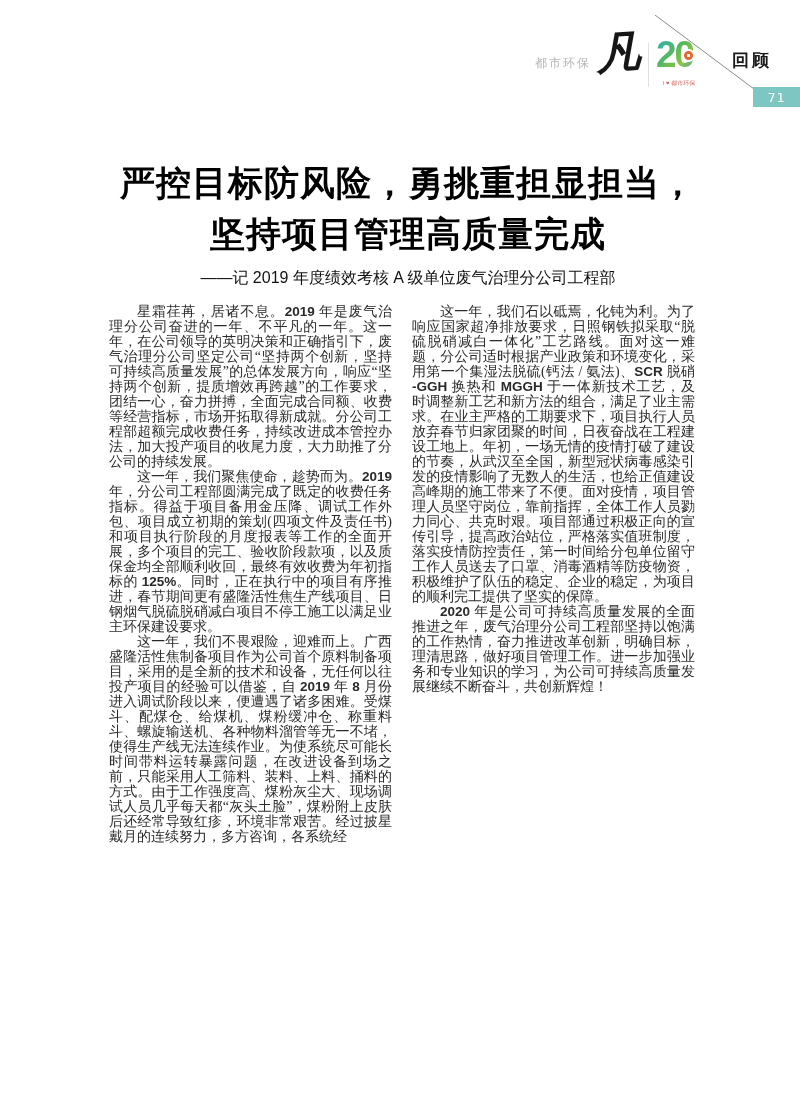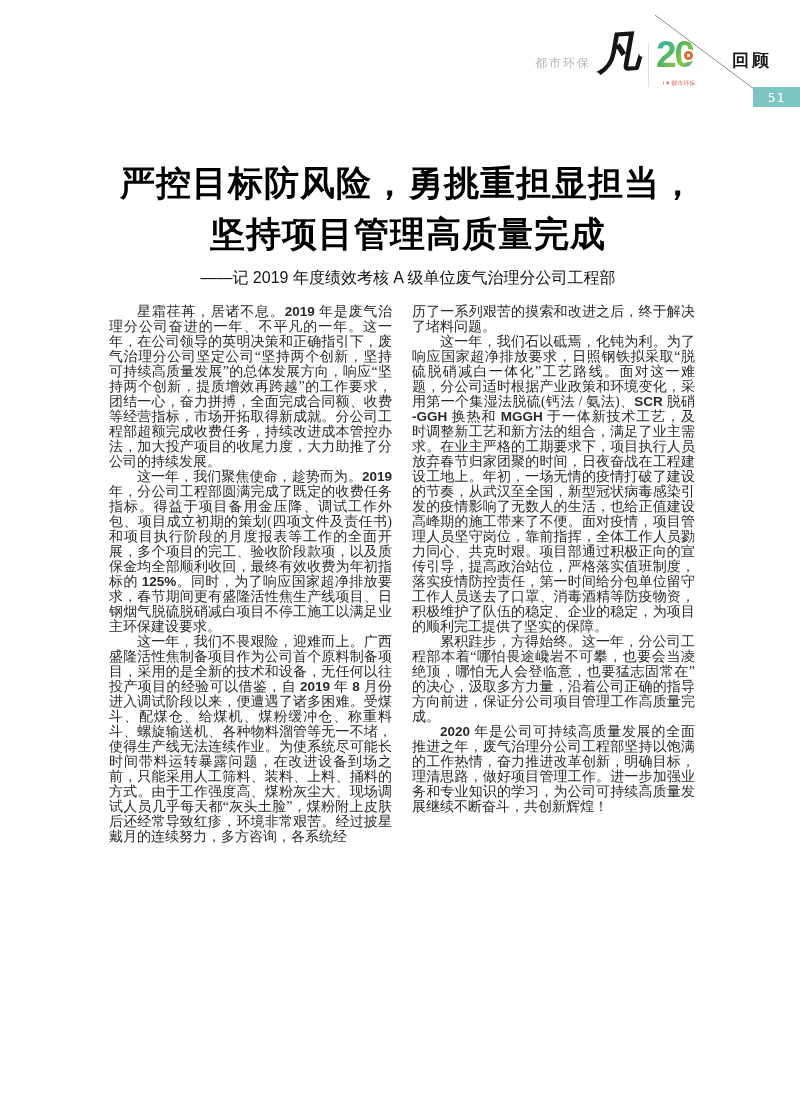--- a/index.html
+++ b/index.html
@@ -55,36 +55,34 @@
     </svg>
     <span class="brand-text">都市环保</span>
     <span class="calligraphy">凡</span>
     <span class="header-divider"></span>
     <span class="logo20">
       <span class="logo20-text">20</span>
       <span class="logo20-dot"></span>
     </span>
     <span class="logo-tagline">I ♥ 都市环保</span>
     <span class="section-label">回顾</span>
-    <span class="page-badge" style="background:#7ec6c2;">51</span>
+    <span class="page-badge" style="background:#7ec6c2;">71</span>
   </div>
 
   <div class="title-block">
     <h1 class="title-line">严控目标防风险，勇挑重担显担当，</h1>
     <h1 class="title-line">坚持项目管理高质量完成</h1>
     <div class="subtitle">——记 2019 年度绩效考核 A 级单位废气治理分公司工程部</div>
   </div>
 
   <div class="article">
     <div class="col">
         <p class="para indent"><span>星霜荏苒，居诸不息。</span><span class="num">2019</span><span> 年是废气治理分公司奋进的一年、不平凡的一年。这一年，在公司领导的英明决策和正确指引下，废气治理分公司坚定公司“坚持两个创新，坚持可持续高质量发展”的总体发展方向，响应“坚持两个创新，提质增效再跨越”的工作要求，团结一心，奋力拼搏，全面完成合同额、收费等经营指标，市场开拓取得新成就。分公司工程部超额完成收费任务，持续改进成本管控办法，加大投产项目的收尾力度，大力助推了分公司的持续发展。</span></p>
-        <p class="para indent"><span>这一年，我们聚焦使命，趁势而为。</span><span class="num">2019</span><span> 年，分公司工程部圆满完成了既定的收费任务指标。得益于项目备用金压降、调试工作外包、项目成立初期的策划(四项文件及责任书)和项目执行阶段的月度报表等工作的全面开展，多个项目的完工、验收阶段款项，以及质保金均全部顺利收回，最终有效收费为年初指标的 </span><span class="num">125%</span><span>。同时，为了响应国家超净排放要求，春节期间更有盛隆活性焦生产线项目、日钢烟气脱硫脱硝减白项目不停工施工以满足业主环保建设要求。</span></p>
+        <p class="para indent"><span>这一年，我们聚焦使命，趁势而为。</span><span class="num">2019</span><span> 年，分公司工程部圆满完成了既定的收费任务指标。得益于项目备用金压降、调试工作外包、项目成立初期的策划(四项文件及责任书)和项目执行阶段的月度报表等工作的全面开展，多个项目的完工、验收阶段款项，以及质保金均全部顺利收回，最终有效收费为年初指标的 </span><span class="num">125%</span><span>。同时，正在执行中的项目有序推进，春节期间更有盛隆活性焦生产线项目、日钢烟气脱硫脱硝减白项目不停工施工以满足业主环保建设要求。</span></p>
         <p class="para indent"><span>这一年，我们不畏艰险，迎难而上。广西盛隆活性焦制备项目作为公司首个原料制备项目，采用的是全新的技术和设备，无任何以往投产项目的经验可以借鉴，自 </span><span class="num">2019</span><span> 年 </span><span class="num">8</span><span> 月份进入调试阶段以来，便遭遇了诸多困难。受煤斗、配煤仓、给煤机、煤粉缓冲仓、称重料斗、螺旋输送机、各种物料溜管等无一不堵，使得生产线无法连续作业。为使系统尽可能长时间带料运转暴露问题，在改进设备到场之前，只能采用人工筛料、装料、上料、捅料的方式。由于工作强度高、煤粉灰尘大、现场调试人员几乎每天都“灰头土脸”，煤粉附上皮肤后还经常导致红疹，环境非常艰苦。经过披星戴月的连续努力，多方咨询，各系统经</span></p>
       </div>
     <div class="col">
-        <p class="para"><span>历了一系列艰苦的摸索和改进之后，终于解决了堵料问题。</span></p>
         <p class="para indent"><span>这一年，我们石以砥焉，化钝为利。为了响应国家超净排放要求，日照钢铁拟采取“脱硫脱硝减白一体化”工艺路线。面对这一难题，分公司适时根据产业政策和环境变化，采用第一个集湿法脱硫(钙法 / 氨法)、</span><span class="num">SCR</span><span> 脱硝 </span><span class="num">-GGH</span><span> 换热和 </span><span class="num">MGGH</span><span> 于一体新技术工艺，及时调整新工艺和新方法的组合，满足了业主需求。在业主严格的工期要求下，项目执行人员放弃春节归家团聚的时间，日夜奋战在工程建设工地上。年初，一场无情的疫情打破了建设的节奏，从武汉至全国，新型冠状病毒感染引发的疫情影响了无数人的生活，也给正值建设高峰期的施工带来了不便。面对疫情，项目管理人员坚守岗位，靠前指挥，全体工作人员勠力同心、共克时艰。项目部通过积极正向的宣传引导，提高政治站位，严格落实值班制度，落实疫情防控责任，第一时间给分包单位留守工作人员送去了口罩、消毒酒精等防疫物资，积极维护了队伍的稳定、企业的稳定，为项目的顺利完工提供了坚实的保障。</span></p>
-        <p class="para indent"><span>累积跬步，方得始终。这一年，分公司工程部本着“哪怕畏途巉岩不可攀，也要会当凌绝顶，哪怕无人会登临意，也要猛志固常在”的决心，汲取多方力量，沿着公司正确的指导方向前进，保证分公司项目管理工作高质量完成。</span></p>
         <p class="para indent"><span class="num">2020</span><span> 年是公司可持续高质量发展的全面推进之年，废气治理分公司工程部坚持以饱满的工作热情，奋力推进改革创新，明确目标，理清思路，做好项目管理工作。进一步加强业务和专业知识的学习，为公司可持续高质量发展继续不断奋斗，共创新辉煌！</span></p>
       </div>
   </div>
 
 </div>
 
 </body></html>

